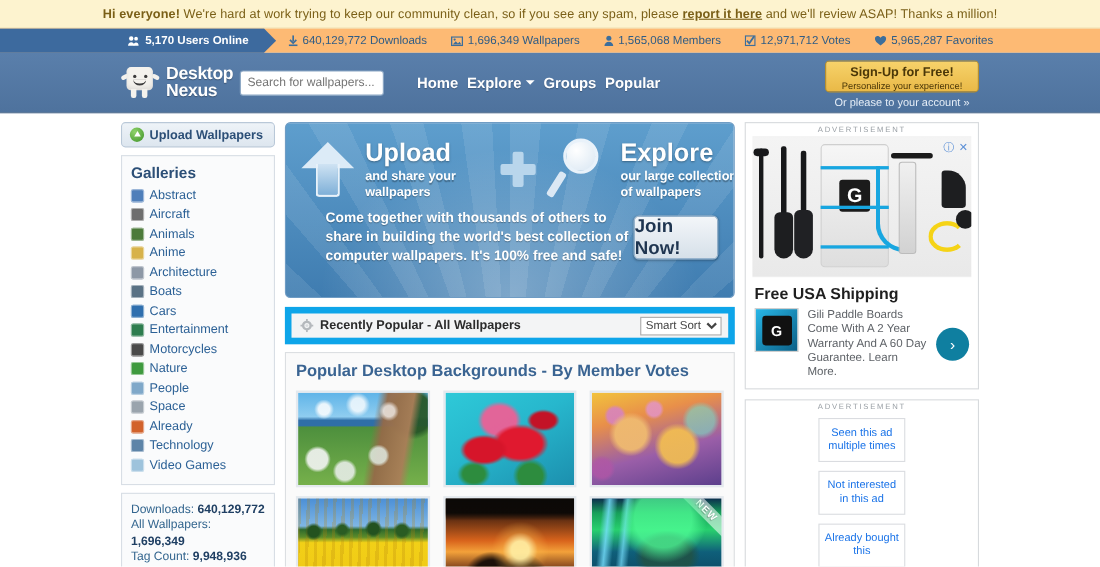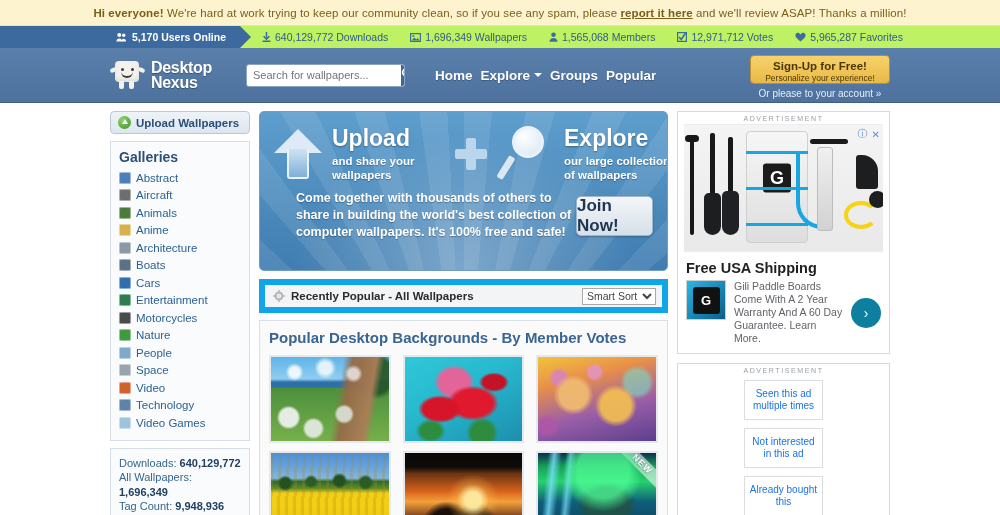--- a/index.html
+++ b/index.html
@@ -20,21 +20,21 @@
     color: #7a5f17;
     font-size: 11.5px;
     letter-spacing: .1px;
   }
   .notice-bar b { font-weight: bold; }
   .notice-bar a { color: #7a5f17; font-weight: bold; text-decoration: underline; }
 
   
   .stats-bar {
     height: 22px;
-    background: #bef264;
+    background: #fdba74;
     display: flex; align-items: center;
     font-size: 10.5px;
     color: #2f5c85;
     position: relative;
   }
   .stats-left {
     background: #3d6a9e;
     color: #ffffff;
     height: 22px;
     display: flex; align-items: center; gap: 5px;
@@ -105,23 +105,23 @@
   }
   .mascot-leg.l { left: 9px; }
   .mascot-leg.r { left: 19px; }
   .logo-text {
     color: #ffffff; font-weight: bold;
     font-size: 16px; line-height: 15px;
     letter-spacing: -.3px;
     text-shadow: 0 1px 1px rgba(0,0,0,.3);
   }
   .search-wrap {
-    margin-left: 34px;
+    margin-left: 6px;
     display: flex; align-items: flex-start;
-    width: 159px; height: 23px;
+    width: 131px; height: 23px;
     background: #ffffff;
     border-radius: 3px;
     overflow: hidden;
     border: 1px solid #8aa6c4;
   }
   .search-input {
     flex: 1; border: 0; outline: 0;
     height: 100%;
     padding: 0 6px;
     font-size: 11px; color: #777;
@@ -732,21 +732,21 @@
           <div class="gal-item">
             <span class="gico" style="background: rgb(127, 168, 201); box-shadow: rgba(255, 255, 255, 0.45) 0px 0px 0px 1px inset;"></span>
             <span class="gal-label">People</span>
           </div>
           <div class="gal-item">
             <span class="gico" style="background: rgb(154, 164, 173); box-shadow: rgba(255, 255, 255, 0.45) 0px 0px 0px 1px inset;"></span>
             <span class="gal-label">Space</span>
           </div>
           <div class="gal-item">
             <span class="gico" style="background: rgb(210, 98, 43); box-shadow: rgba(255, 255, 255, 0.45) 0px 0px 0px 1px inset;"></span>
-            <span class="gal-label">Video</span>
+            <span class="gal-label">Already</span>
           </div>
           <div class="gal-item">
             <span class="gico" style="background: rgb(93, 132, 168); box-shadow: rgba(255, 255, 255, 0.45) 0px 0px 0px 1px inset;"></span>
             <span class="gal-label">Technology</span>
           </div>
           <div class="gal-item">
             <span class="gico" style="background: rgb(158, 195, 220); box-shadow: rgba(255, 255, 255, 0.45) 0px 0px 0px 1px inset;"></span>
             <span class="gal-label">Video Games</span>
           </div>
         </div>

